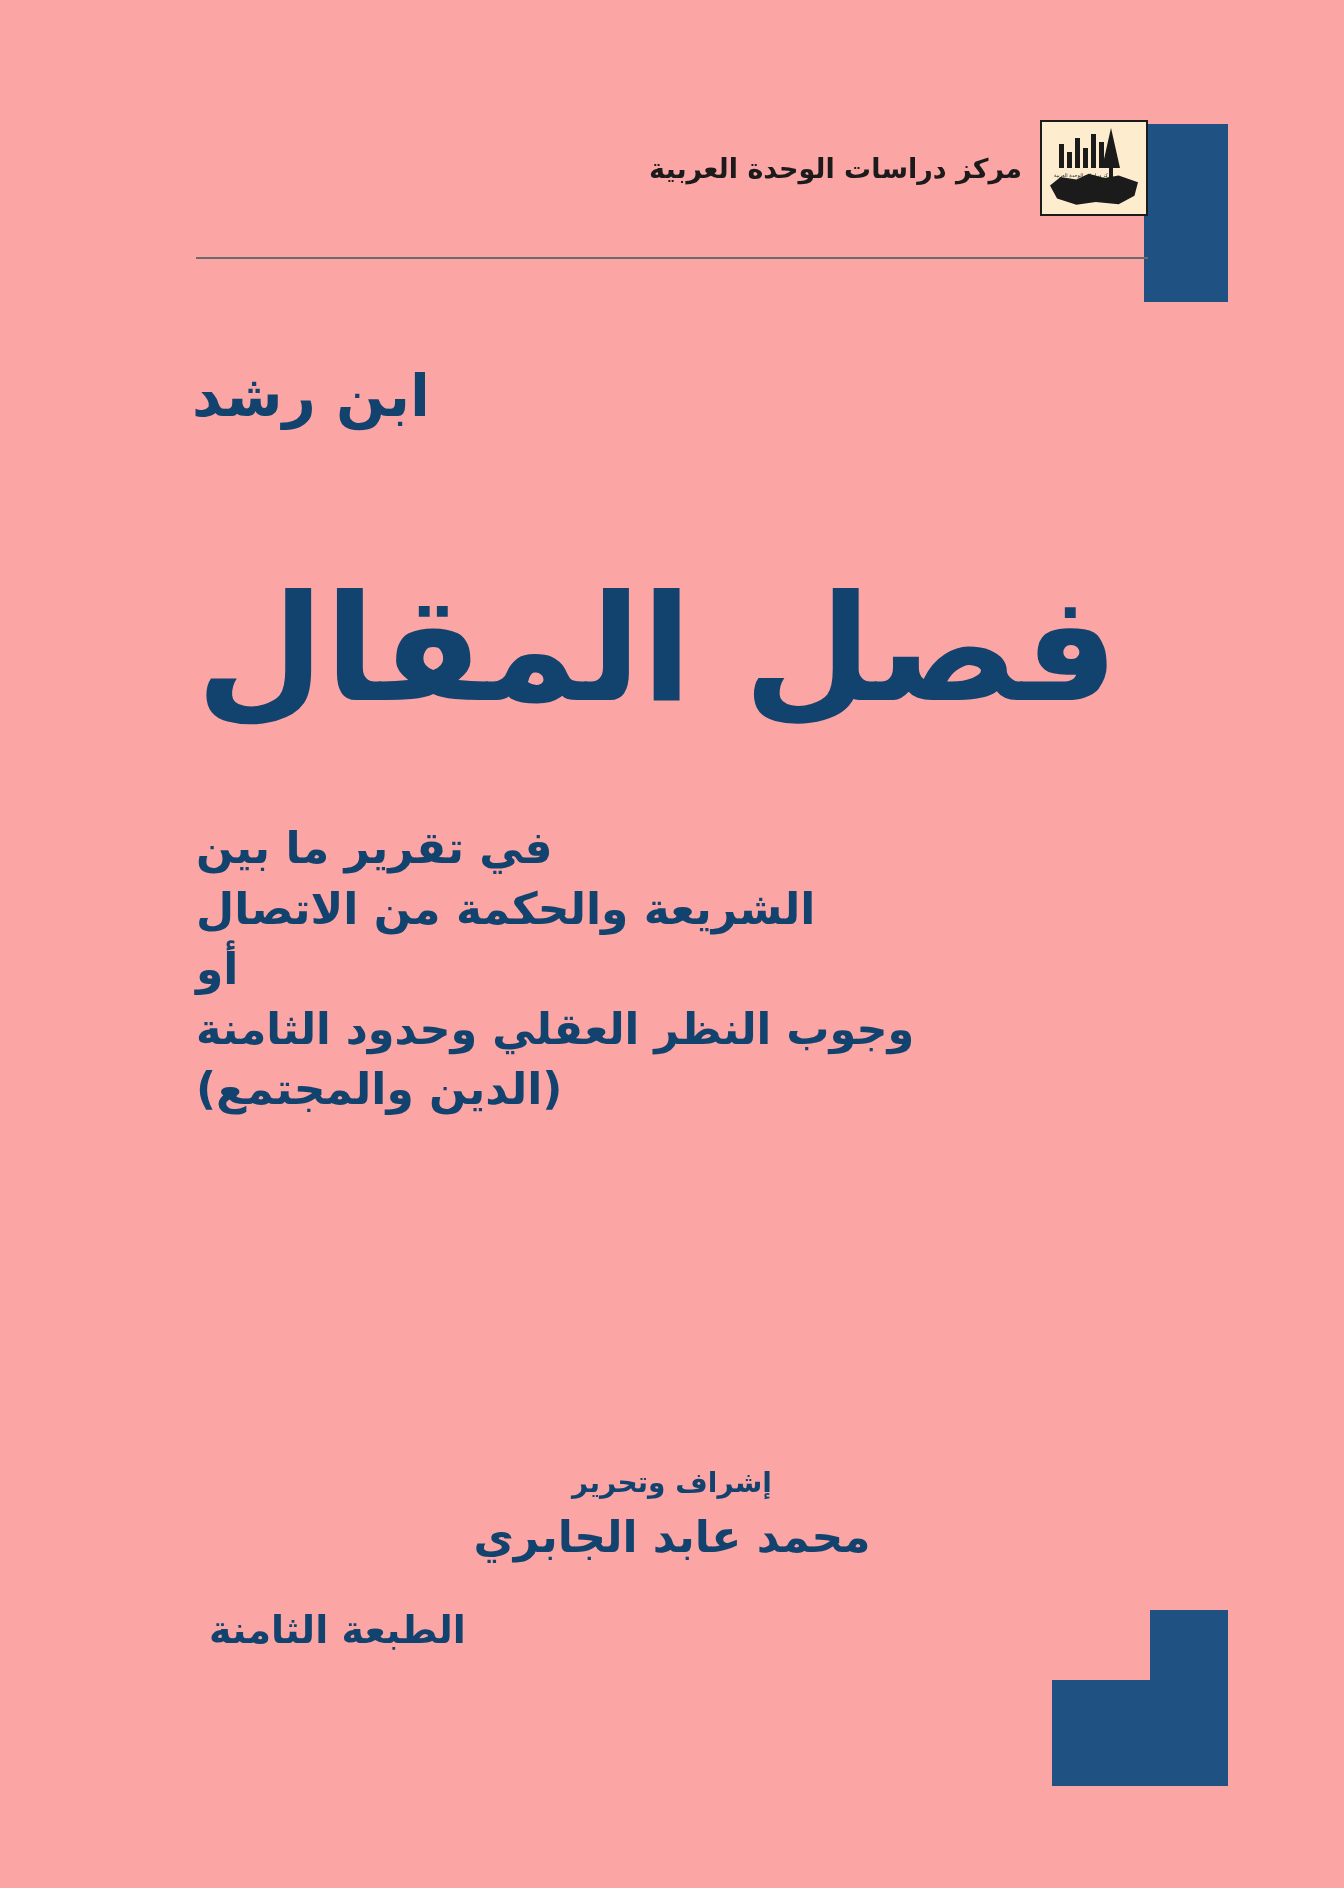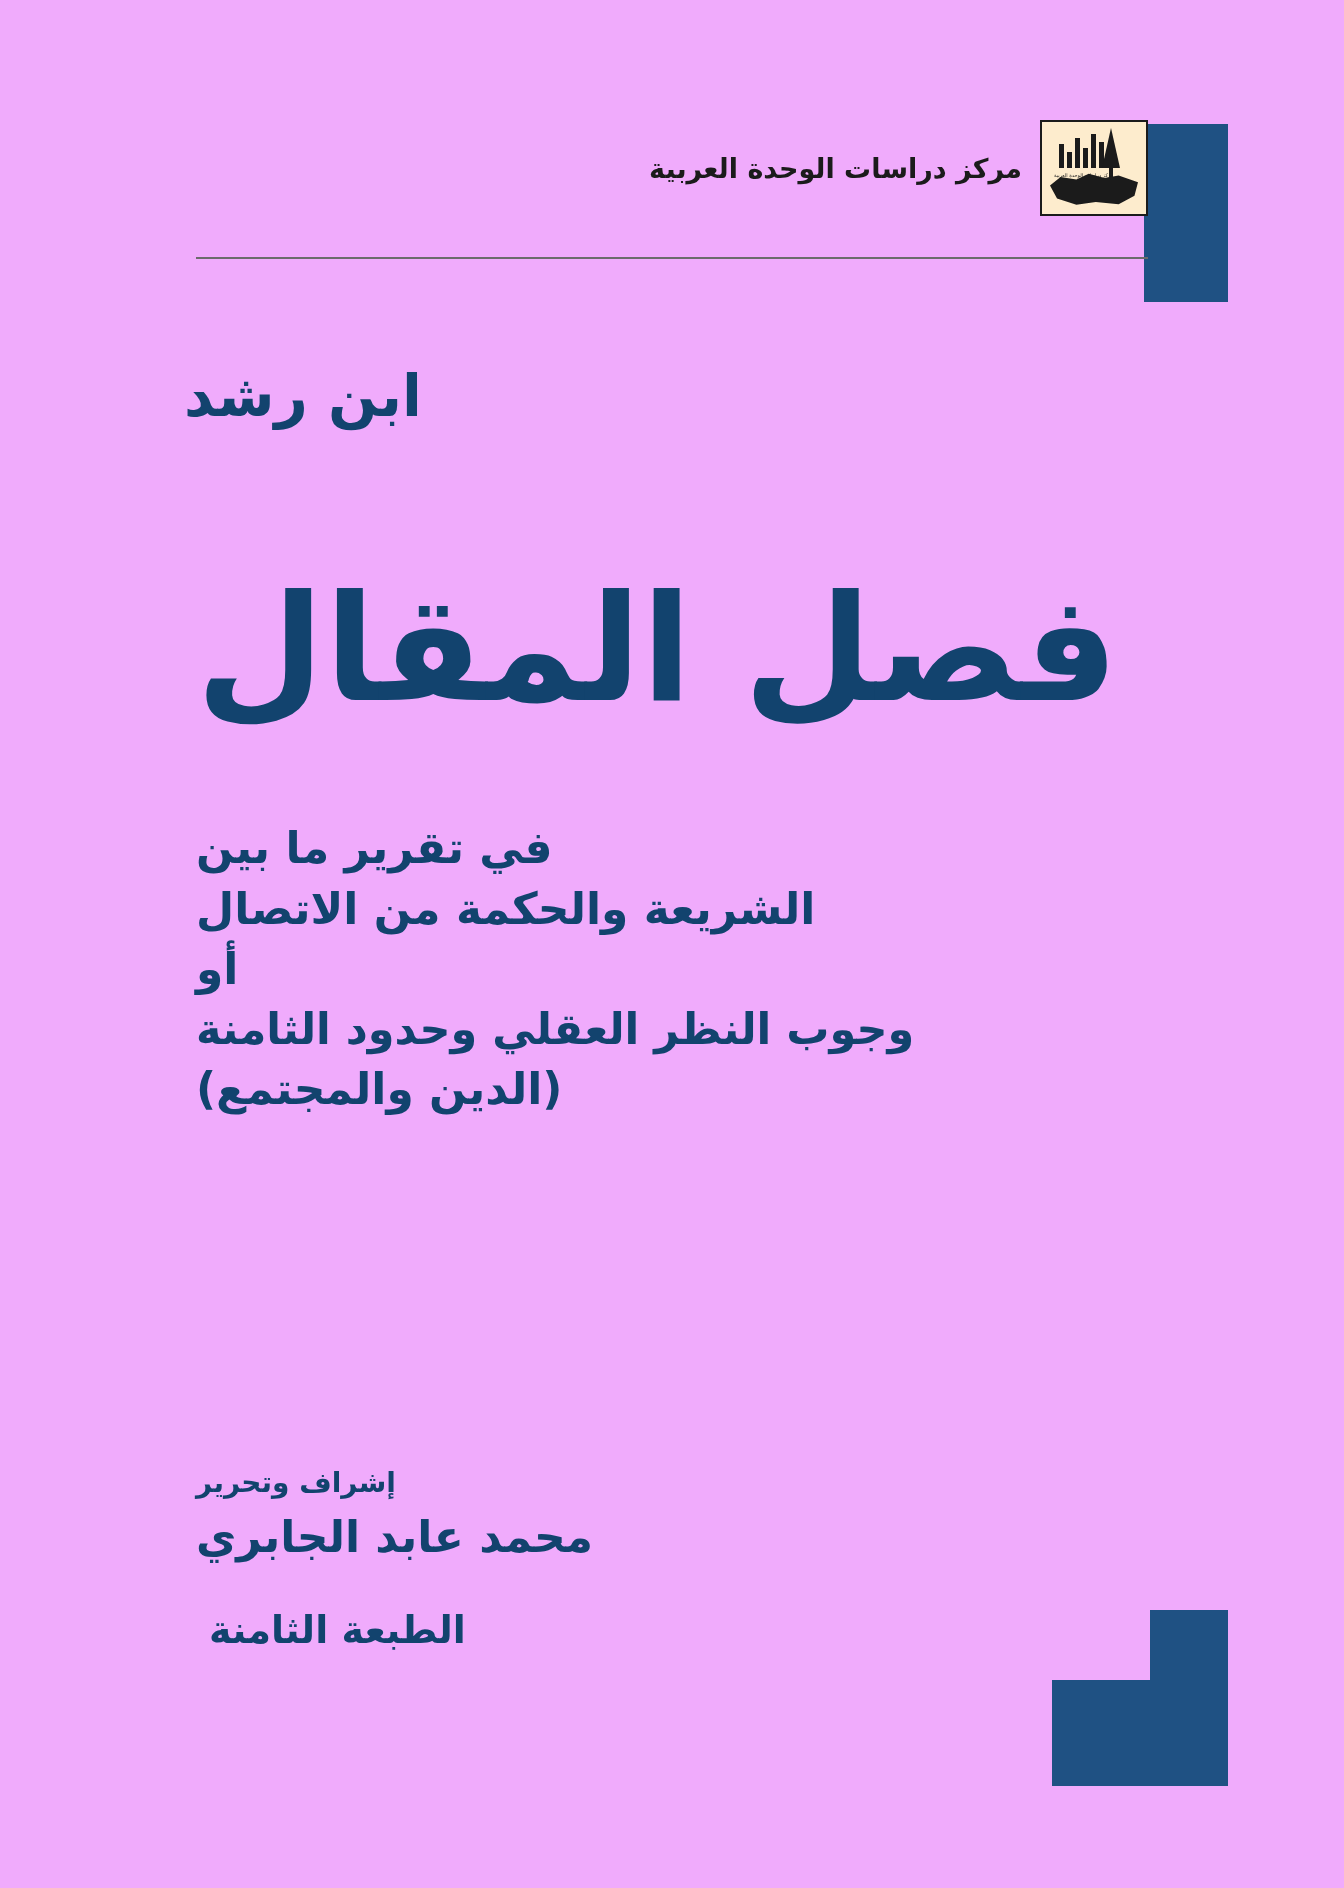--- a/index.html
+++ b/index.html
@@ -11,21 +11,21 @@
     height: 1888px;
     background: #ffffff;
     font-family: "DejaVu Sans", "Liberation Sans", sans-serif;
     overflow: hidden;
   }
 
   .cover {
     position: relative;
     width: 1344px;
     height: 1888px;
-    background: #f0abfc;
+    background: #fca5a5;
     box-sizing: border-box;
     overflow: hidden;
   }
 
   
   .corner-top {
     position: absolute;
     top: 124px;
     right: 116px;
     width: 142px;
@@ -157,21 +157,21 @@
     left: 196px;
     height: 2px;
     background: #6b6b6b;
   }
 
   
   .author {
     position: absolute;
     top: 362px;
     right: 196px;
-    left: 184px;
+    left: 192px;
     text-align: left;
     font-size: 58px;
     font-weight: 700;
     color: #12436e;
     direction: rtl;
     letter-spacing: 0px;
   }
 
   
   .main-title {
@@ -219,21 +219,21 @@
     font-weight: 700;
     color: #12436e;
   }
 
   
   .editor {
     position: absolute;
     top: 1462px;
     right: 196px;
     left: 196px;
-    text-align: left;
+    text-align: center;
     direction: rtl;
     color: #12436e;
   }
   .editor .role {
     font-size: 28px;
     font-weight: 600;
     line-height: 1.5;
   }
   .editor .name {
     font-size: 44px;

